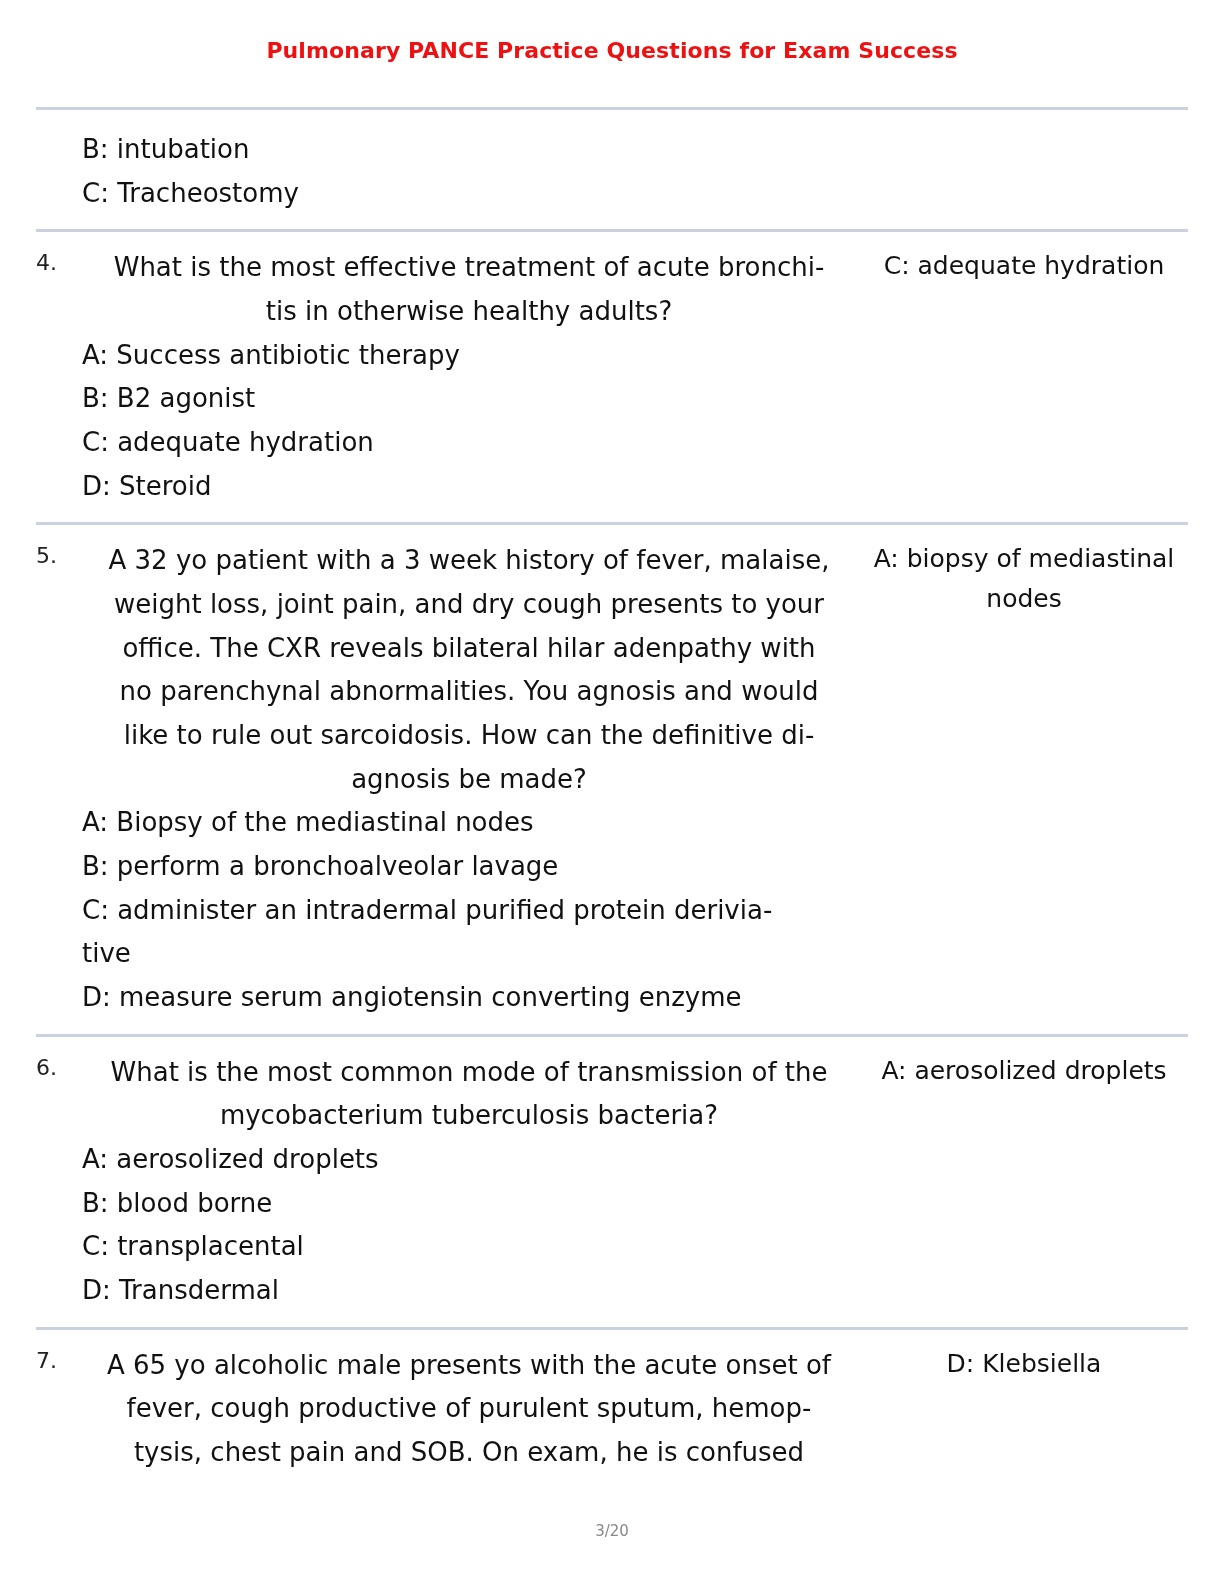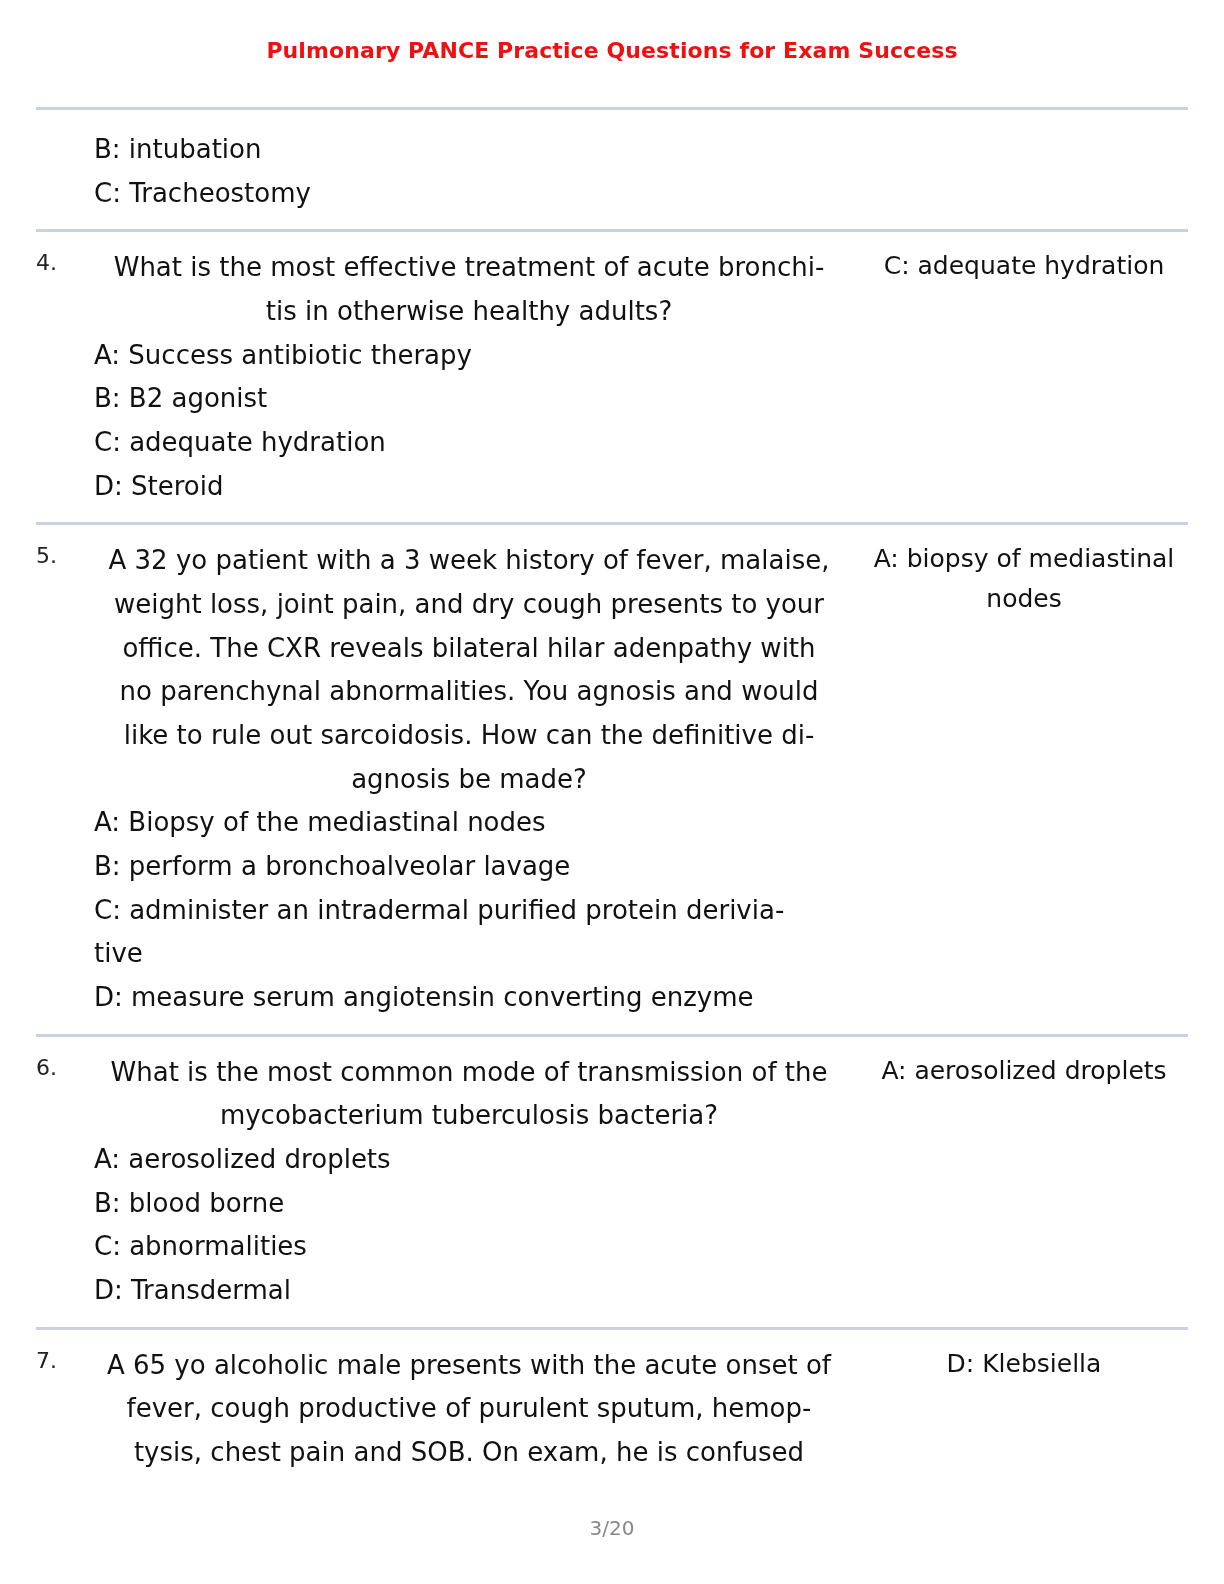--- a/index.html
+++ b/index.html
@@ -56,29 +56,28 @@
     flex: 1 1 auto;
     font-size: 26px;
     line-height: 1.68;
     color: #111;
   }
   .qline {
     white-space: pre-wrap;
   }
   .opt {
     white-space: pre;
-    margin-left: 12px;
   }
   .footer {
     position: absolute;
     bottom: 44px;
     left: 0;
     width: 100%;
     text-align: center;
-    font-size: 20px;
+    font-size: 15px;
     color: #888;
   }
   .leadblock {
     padding-top: 18px;
   }
   .twocol {
     display: flex;
     gap: 8px;
     text-align: center;
   }
@@ -159,21 +158,21 @@
     <div class="qbody">
       <div class="twocol">
         <div class="left">
           <div class="qline">What is the most common mode of transmission of the</div>
           <div class="qline">mycobacterium tuberculosis bacteria?</div>
         </div>
         <div class="right">A: aerosolized droplets</div>
       </div>
       <div class="opt">A: aerosolized droplets</div>
       <div class="opt">B: blood borne</div>
-      <div class="opt">C: abnormalities</div>
+      <div class="opt">C: transplacental</div>
       <div class="opt">D: Transdermal</div>
     </div>
   </div>
 
   <div class="rule"></div>
 
   <div class="qblock">
     <div class="qnum">7.</div>
     <div class="qbody">
       <div class="twocol">

